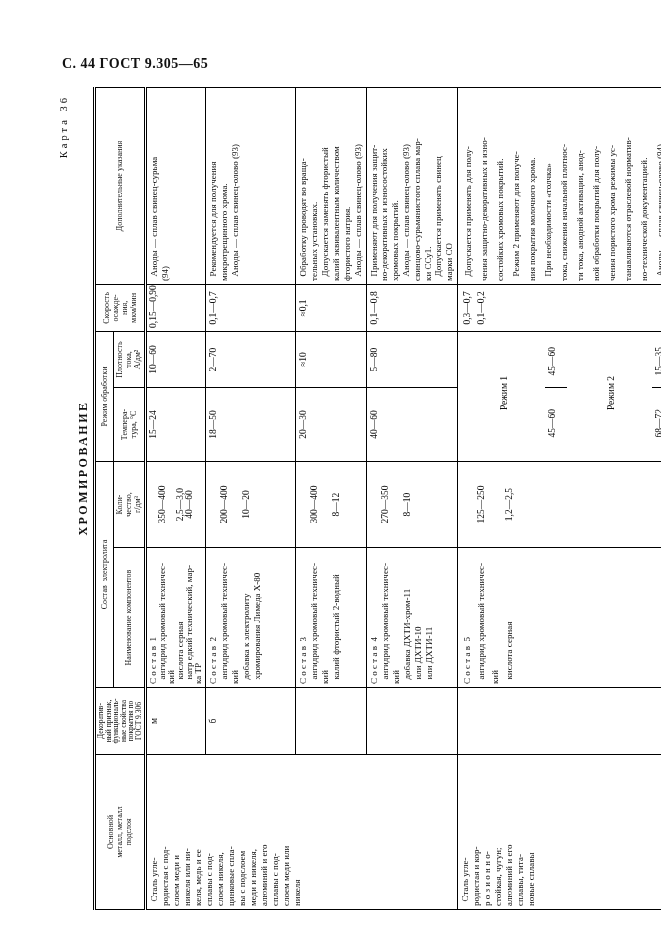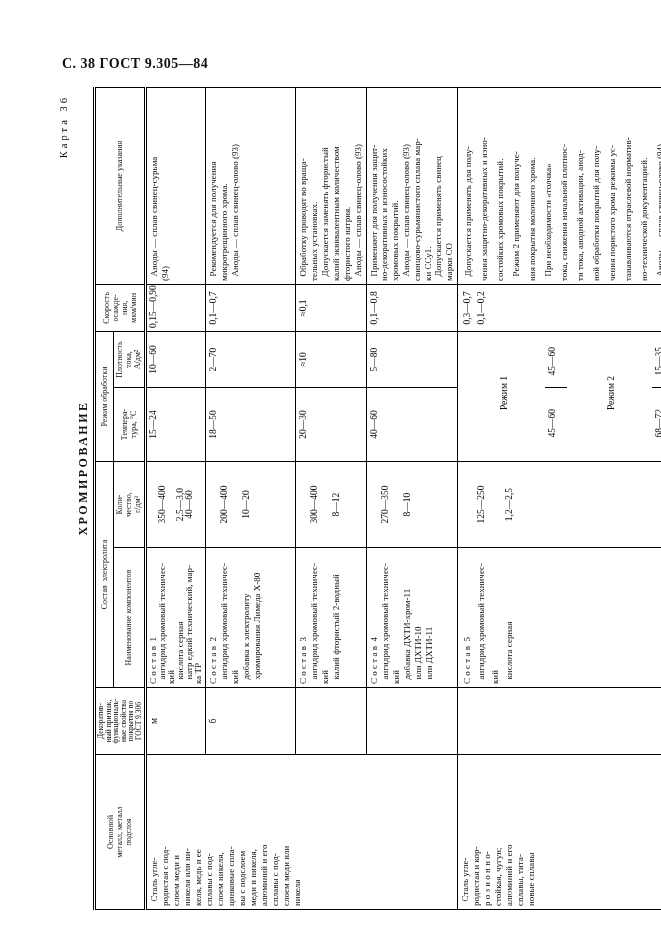--- a/index.html
+++ b/index.html
@@ -54,21 +54,21 @@
   td.mode { padding:0; }
   .mode-label { width:130px; text-align:center; font-size:9.5px; padding-top:3px; }
   .mode-vals  { display:flex; }
   .mode-vals .mv { width:73px; text-align:center; font-size:9.5px; padding:2px 0 10px; }
   .mode-vals .mv-r { width:55px; border-left:1px solid #000; }
 </style>
 </head>
 <body>
 
 <div class="page">
-  <div class="doc-ref">С. 38 ГОСТ 9.305—84</div>
+  <div class="doc-ref">С. 44 ГОСТ 9.305—65</div>
 
   <div class="rot">
     <div class="card-label">Карта 36</div>
     <div class="table-title">ХРОМИРОВАНИЕ</div>
 
     <table class="gost">
       <colgroup>
         <col style="width:155px">
           <col style="width:67px">
           <col style="width:140px">

